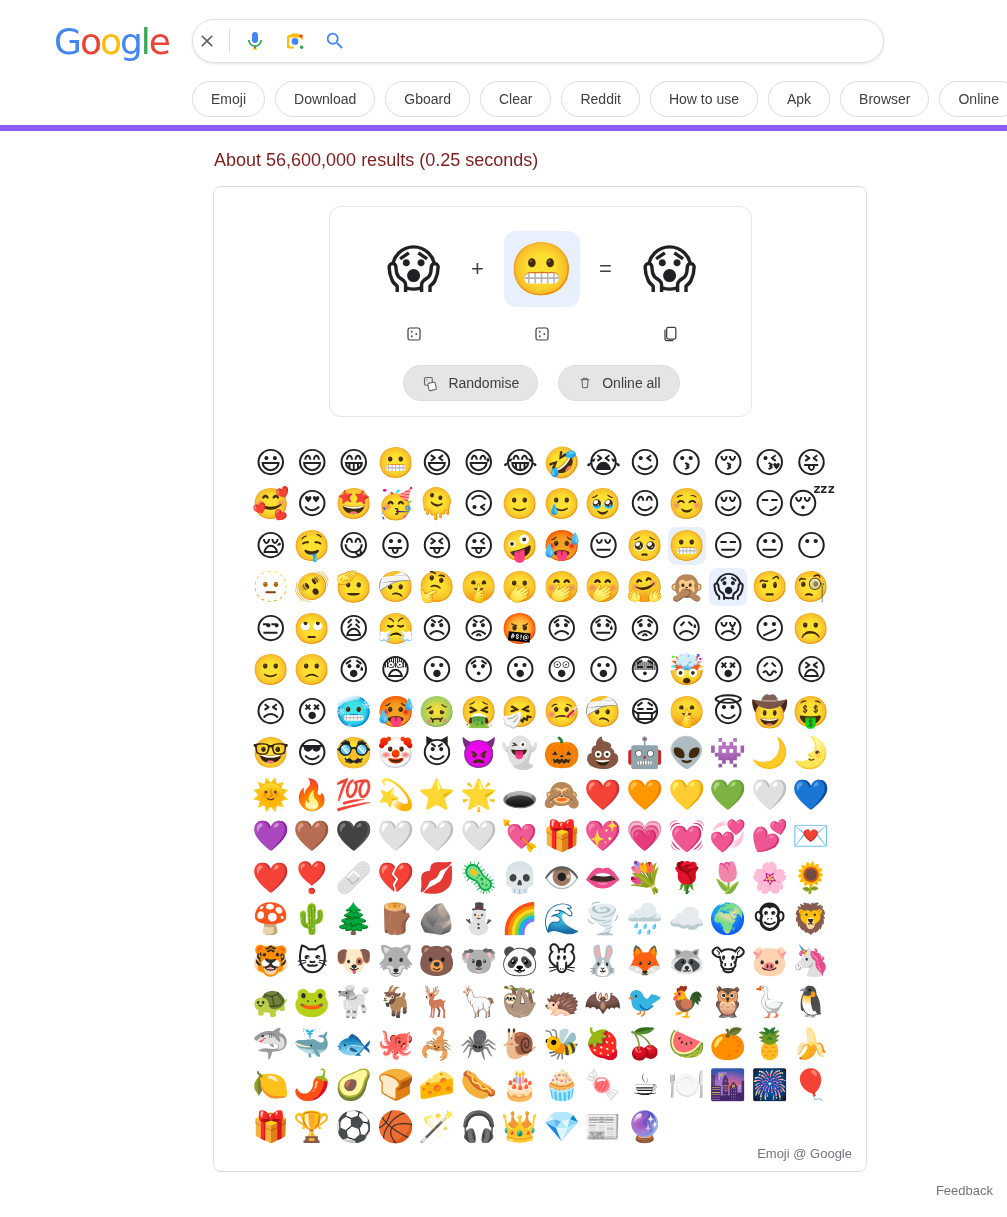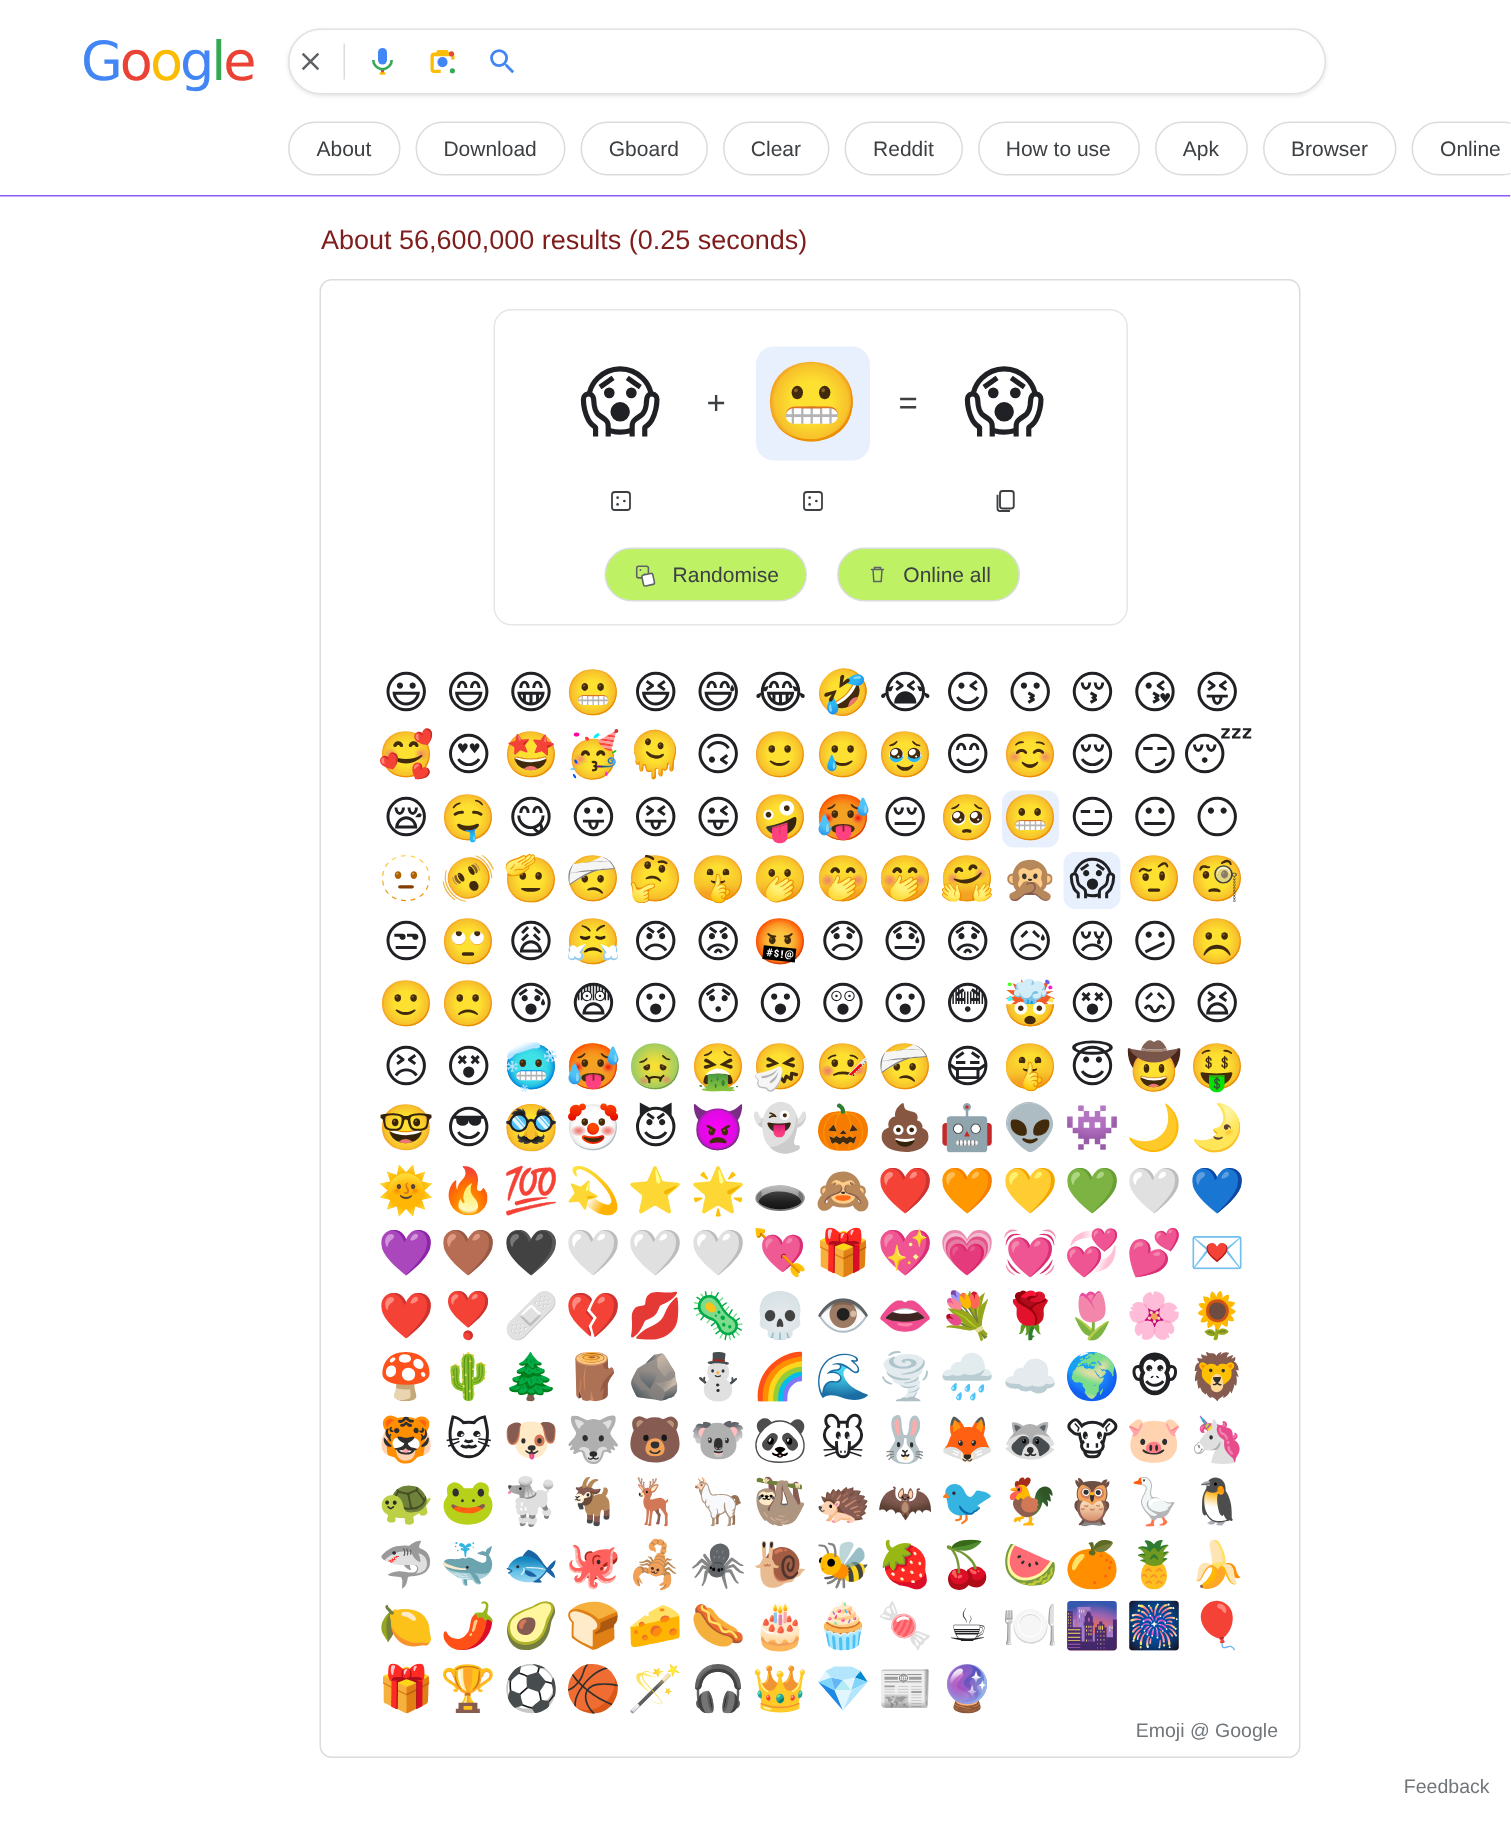--- a/index.html
+++ b/index.html
@@ -7,21 +7,21 @@
     margin: 0; padding: 0;
     width: 1007px; height: 1217px;
     background: #ffffff;
     font-family: "Liberation Sans", "DejaVu Sans", sans-serif;
     color: #202124;
     overflow: hidden;
   }
   .page { position: relative; width: 1007px; height: 1217px; }
 
   
-  .header { position: relative; height: 131px; border-bottom: 1px solid #8b5cf6; }
+  .header { position: relative; height: 131px; border-bottom: 6px solid #8b5cf6; }
 
   .logo {
     position: absolute; left: 54px; top: 24px;
     font-family: "DejaVu Sans", sans-serif;
     font-size: 36px; letter-spacing: -2px; line-height: 1;
     user-select: none; white-space: nowrap;
   }
   .logo span { font-weight: 400; }
   .l-b { color:#4285F4; } .l-r { color:#EA4335; } .l-y { color:#FBBC05; } .l-g { color:#34A853; }
 
@@ -107,21 +107,21 @@
   .dice-gap { width: 52px; }
 
   .actions {
     position: absolute; left: 0; top: 158px;
     width: 423px;
     display: flex; justify-content: center; gap: 20px;
   }
   .action-btn {
     height: 36px; padding: 0 18px;
     border: 1px solid #dadce0; border-radius: 18px;
-    background: #bef264; color: #3c4043;
+    background: #e5e5e5; color: #3c4043;
     font-size: 14px;
     display: flex; align-items: center; gap: 9px;
     cursor: pointer;
   }
 
   
   .grid {
     position: absolute; left: 36px; top: 255px;
     width: 582px;
     display: grid;
@@ -186,21 +186,21 @@
         </svg>
       </div>
       <div class="sb-icon sb-go">
         <svg width="22" height="22" viewBox="0 0 24 24">
             <path d="M15.5 14h-.79l-.28-.27A6.47 6.47 0 0 0 16 9.5 6.5 6.5 0 1 0 9.5 16c1.61 0 3.09-.59 4.23-1.57l.27.28v.79l5 4.99L20.49 19zm-6 0A4.5 4.5 0 1 1 14 9.5 4.49 4.49 0 0 1 9.5 14z" fill="#4285f4"></path>
           </svg>
       </div>
     </div>
 
     <div class="chips">
-      <div class="chip">About</div>
+      <div class="chip">Emoji</div>
       <div class="chip">Download</div>
       <div class="chip">Gboard</div>
       <div class="chip">Clear</div>
       <div class="chip">Reddit</div>
       <div class="chip">How to use</div>
       <div class="chip">Apk</div>
       <div class="chip">Browser</div>
       <div class="chip">Online</div>
     </div>
   </div>

